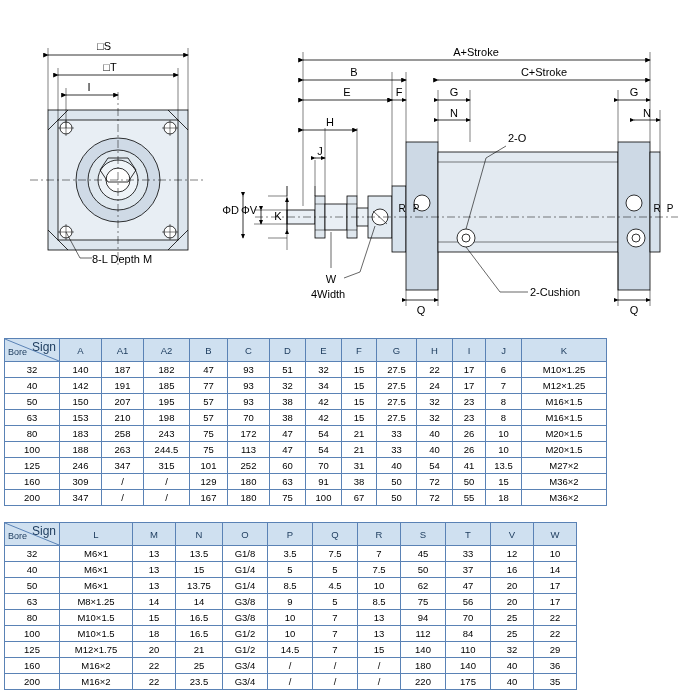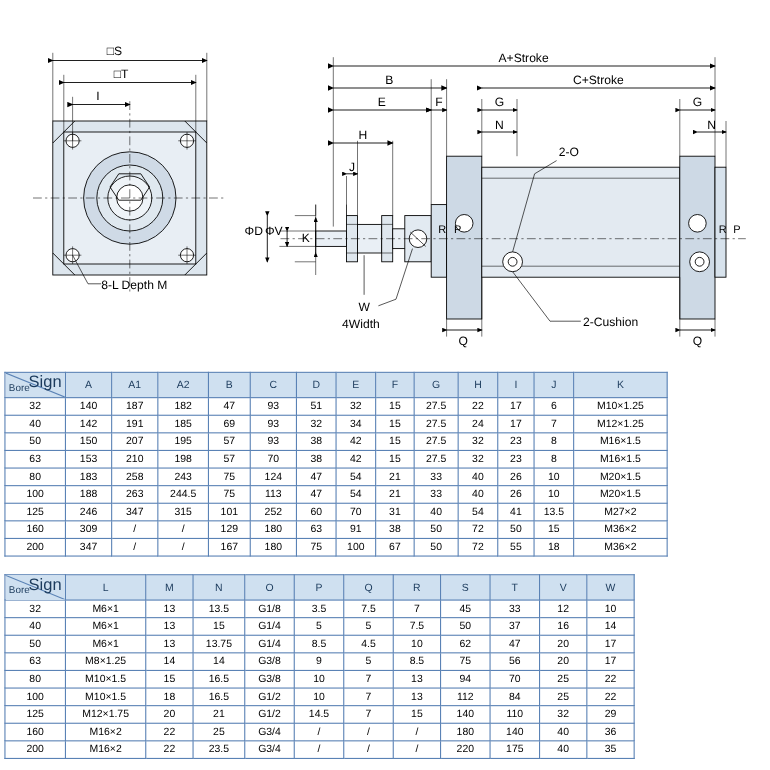--- a/index.html
+++ b/index.html
@@ -30,21 +30,21 @@
     height:17px;
     line-height:17px;
     color:#1b3a5c;
   }
   .corner{
     position:relative;
     background:#cfe0f0;
     padding:0;
     height:22px;
   }
-  .corner .sgn{position:absolute;right:3px;top:0px;font-size:15px;}
+  .corner .sgn{position:absolute;right:3px;top:0px;font-size:12px;}
   .corner .bor{position:absolute;left:3px;bottom:0px;font-size:9px;}
   .corner .diag{position:absolute;left:0;top:0;width:100%;height:100%;}
   .bore-col{background:#ffffff;}
 </style>
 </head>
 <body>
 
 <div class="page">
 
   <div class="drawing">
@@ -299,21 +299,21 @@
             <td>22</td>
             <td>17</td>
             <td>6</td>
             <td>M10×1.25</td>
           </tr>
           <tr>
             <td class="bore-col">40</td>
             <td>142</td>
             <td>191</td>
             <td>185</td>
-            <td>69</td>
+            <td>77</td>
             <td>93</td>
             <td>32</td>
             <td>34</td>
             <td>15</td>
             <td>27.5</td>
             <td>24</td>
             <td>17</td>
             <td>7</td>
             <td>M12×1.25</td>
           </tr>
@@ -348,21 +348,21 @@
             <td>23</td>
             <td>8</td>
             <td>M16×1.5</td>
           </tr>
           <tr>
             <td class="bore-col">80</td>
             <td>183</td>
             <td>258</td>
             <td>243</td>
             <td>75</td>
-            <td>124</td>
+            <td>172</td>
             <td>47</td>
             <td>54</td>
             <td>21</td>
             <td>33</td>
             <td>40</td>
             <td>26</td>
             <td>10</td>
             <td>M20×1.5</td>
           </tr>
           <tr>

